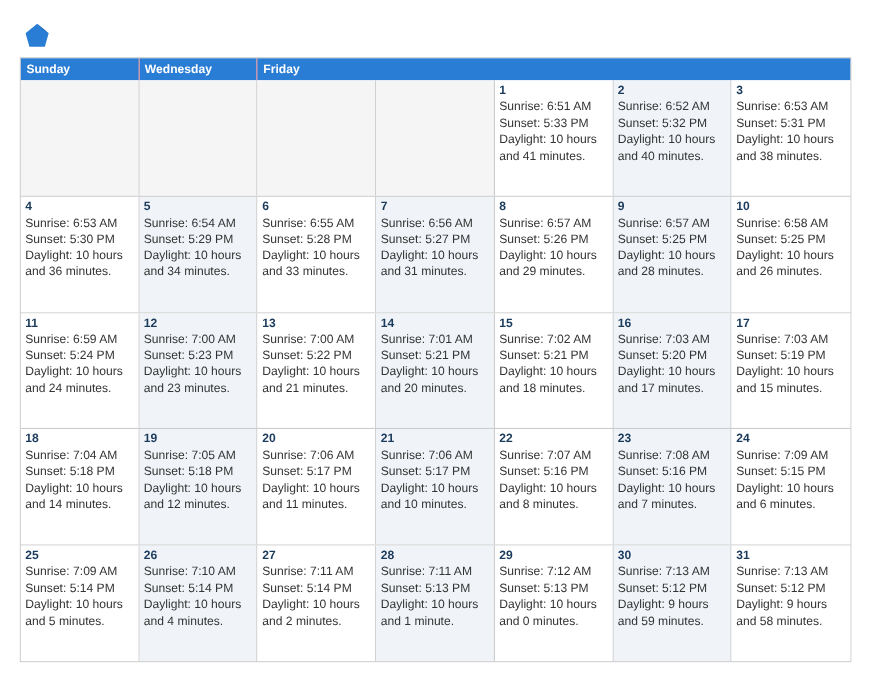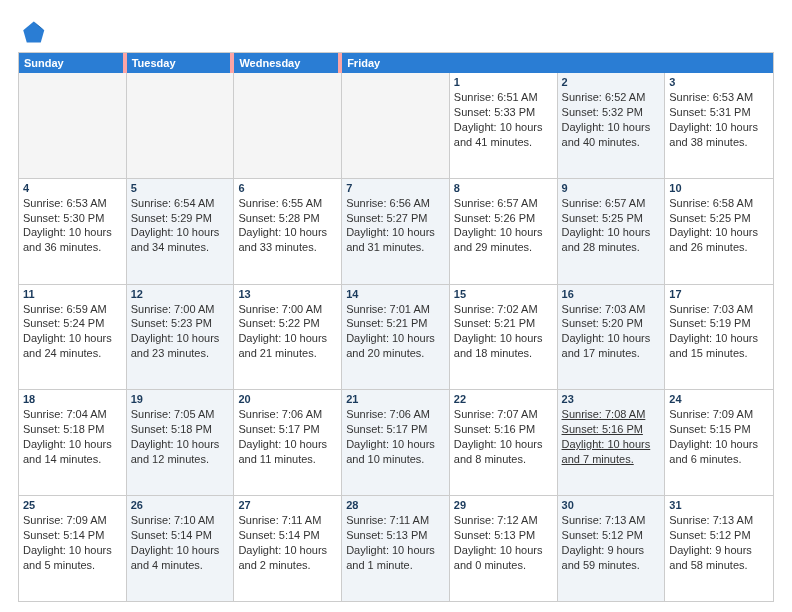--- a/index.html
+++ b/index.html
@@ -63,21 +63,21 @@
     .cal-header {
       display: grid;
       grid-template-columns: repeat(7, 1fr);
       background: #2a7dd4;
     }
     .cal-header-cell {
       color: #fff;
       font-size: 11px;
       font-weight: bold;
       padding: 4px 5px;
-      border-right: 4px solid #fca5a5;
+      border-right: 1px solid #fca5a5;
       text-align: left;
     }
     .cal-header-cell:last-child { border-right: none; }
     .cal-body {
       display: flex;
       flex-direction: column;
       flex: 1;
     }
     .cal-row {
       display: grid;
@@ -127,21 +127,20 @@
     </div>
     <div class="title-block">
       <div class="main-title"></div>
       <div class="subtitle"></div>
     </div>
   </div>
 
   <div class="calendar">
     <div class="cal-header">
     <div class="cal-header-cell">Sunday</div>
-        <div class="cal-header-cell">Tuesday</div>
         <div class="cal-header-cell">Wednesday</div>
         <div class="cal-header-cell">Friday</div>
       </div>
     <div class="cal-body">
     <div class="cal-row">
           <div class="cal-cell empty"></div>
           <div class="cal-cell empty"></div>
           <div class="cal-cell empty"></div>
           <div class="cal-cell empty"></div>
           <div class="cal-cell">
@@ -299,21 +298,21 @@
           </div>
           <div class="cal-cell">
             <div class="day-num">22</div>
             <div class="day-info" style="white-space: pre-line;">Sunrise: 7:07 AM
 Sunset: 5:16 PM
 Daylight: 10 hours
 and 8 minutes.</div>
           </div>
           <div class="cal-cell shaded">
             <div class="day-num">23</div>
-            <div class="day-info" style="white-space: pre-line; text-decoration: underline;">Sunrise: 7:08 AM
+            <div class="day-info" style="white-space: pre-line;">Sunrise: 7:08 AM
 Sunset: 5:16 PM
 Daylight: 10 hours
 and 7 minutes.</div>
           </div>
           <div class="cal-cell">
             <div class="day-num">24</div>
             <div class="day-info" style="white-space: pre-line;">Sunrise: 7:09 AM
 Sunset: 5:15 PM
 Daylight: 10 hours
 and 6 minutes.</div>

